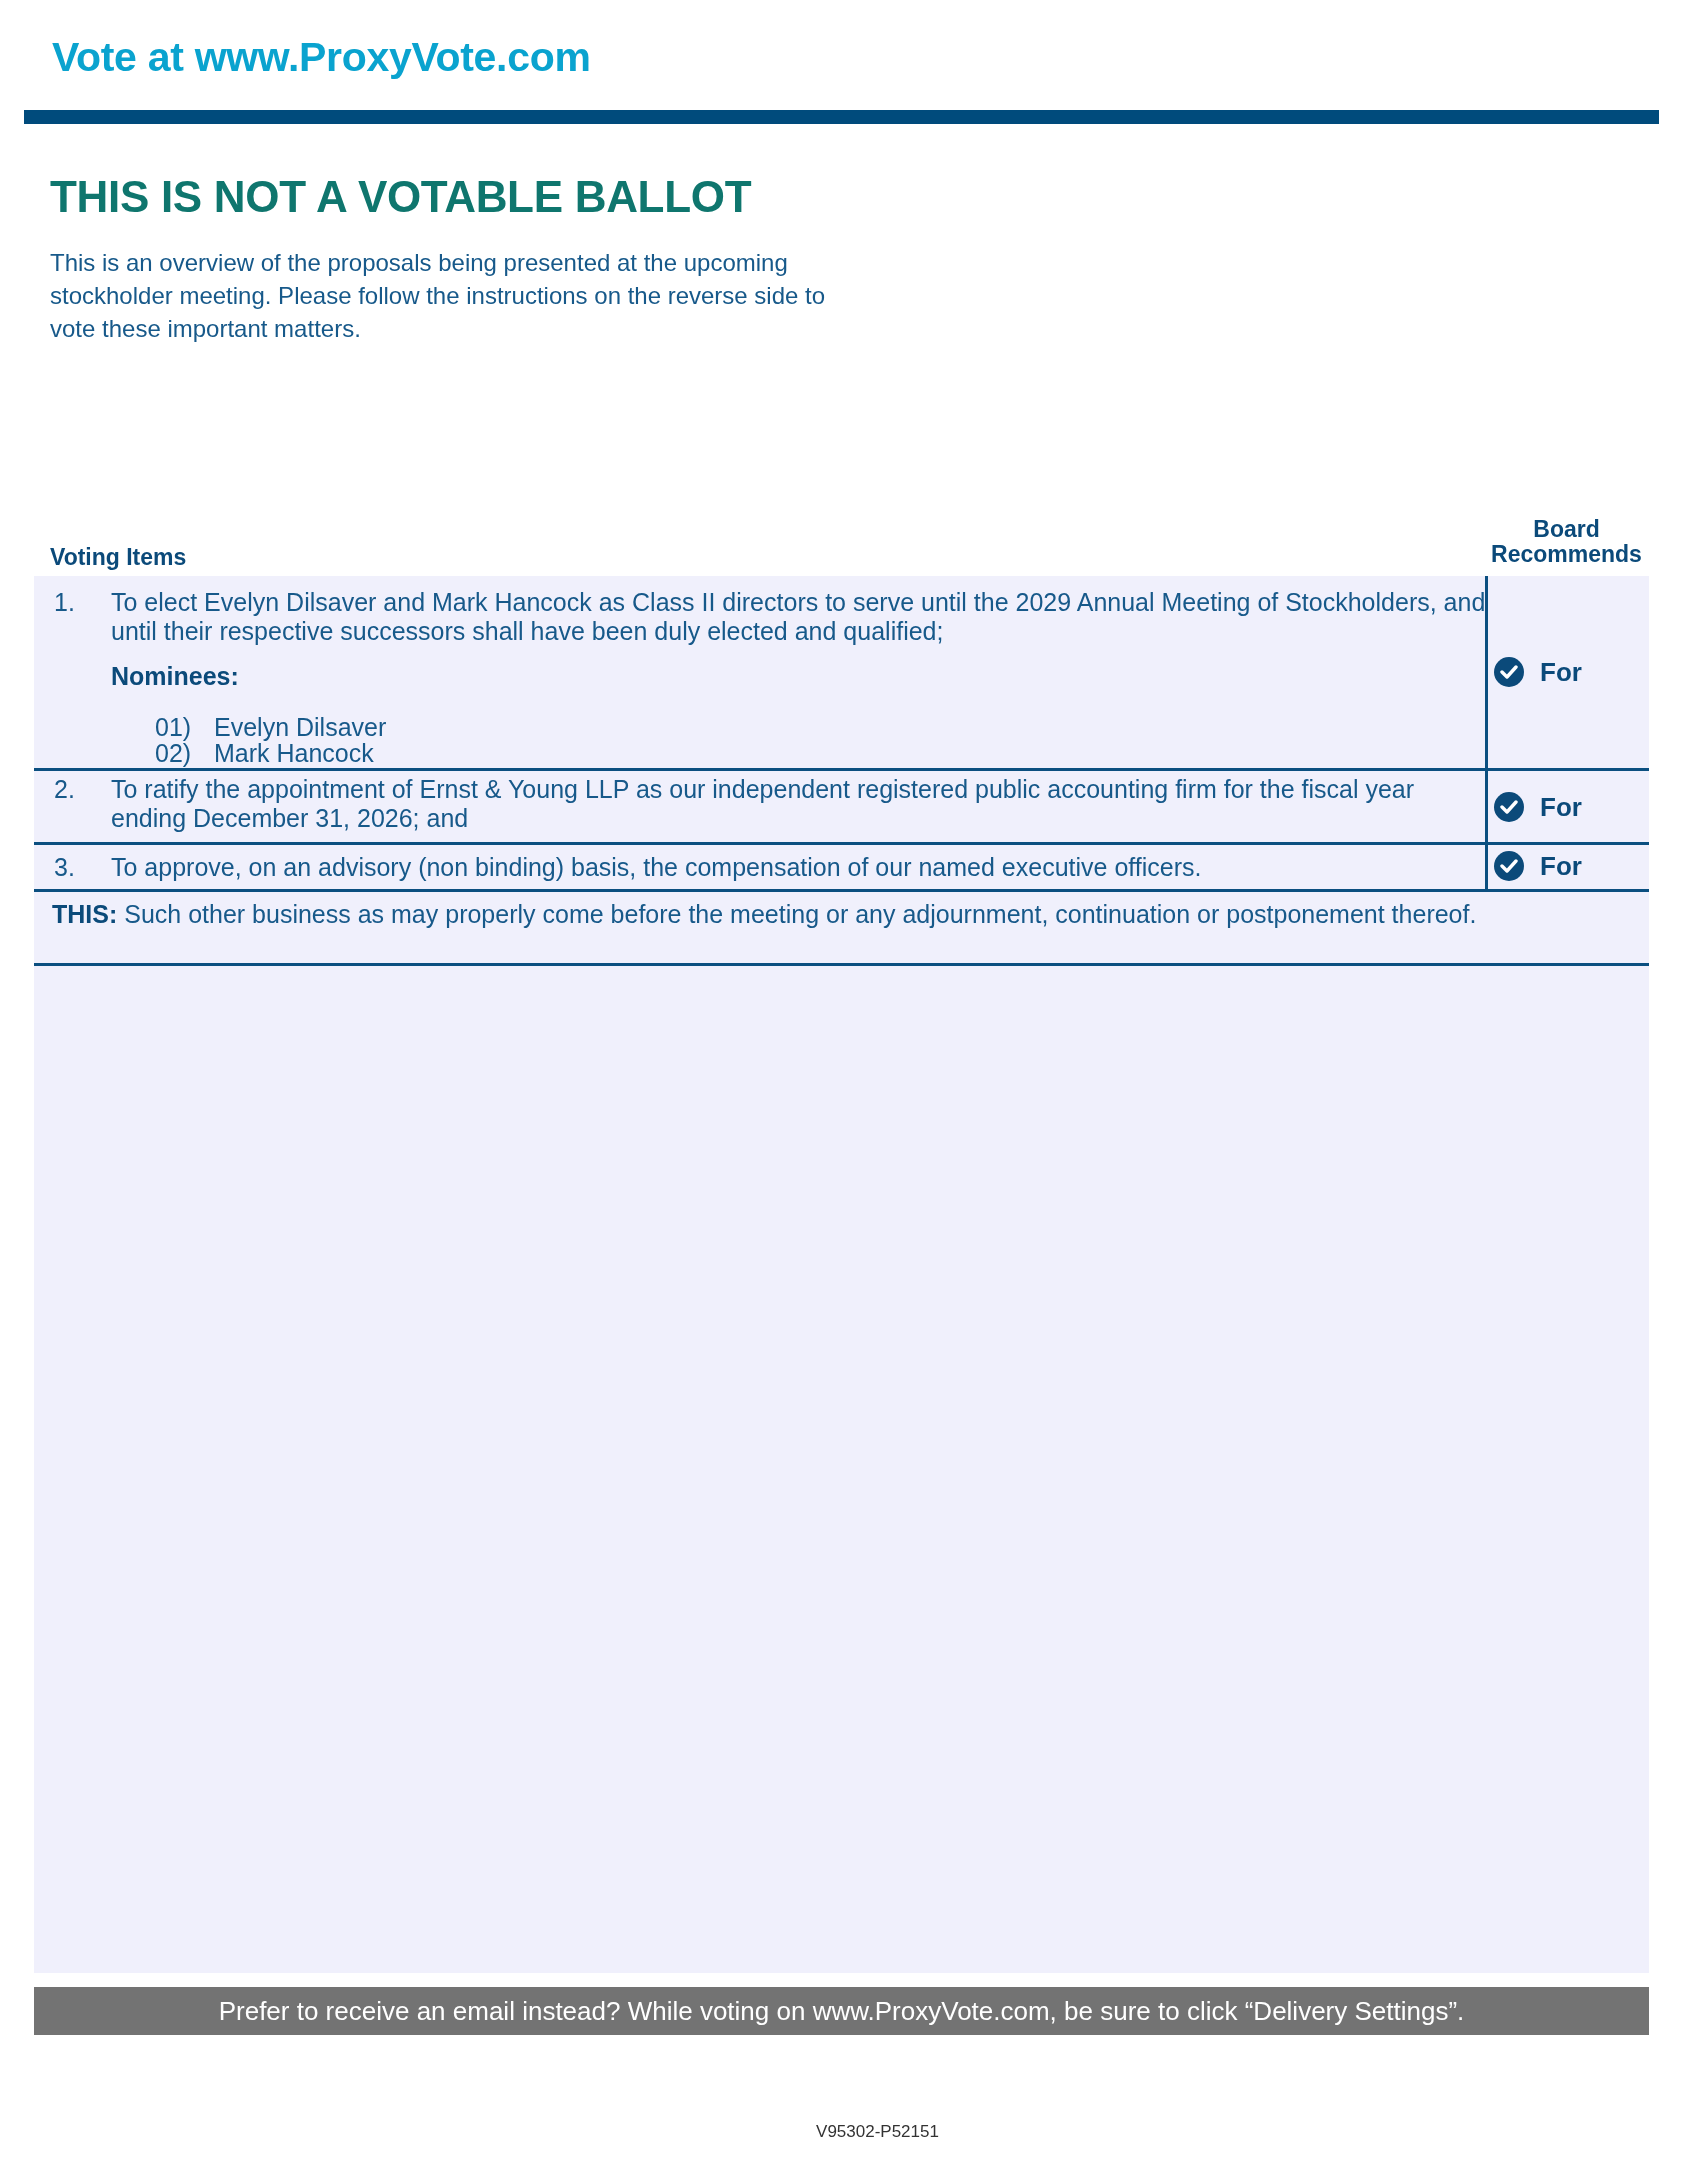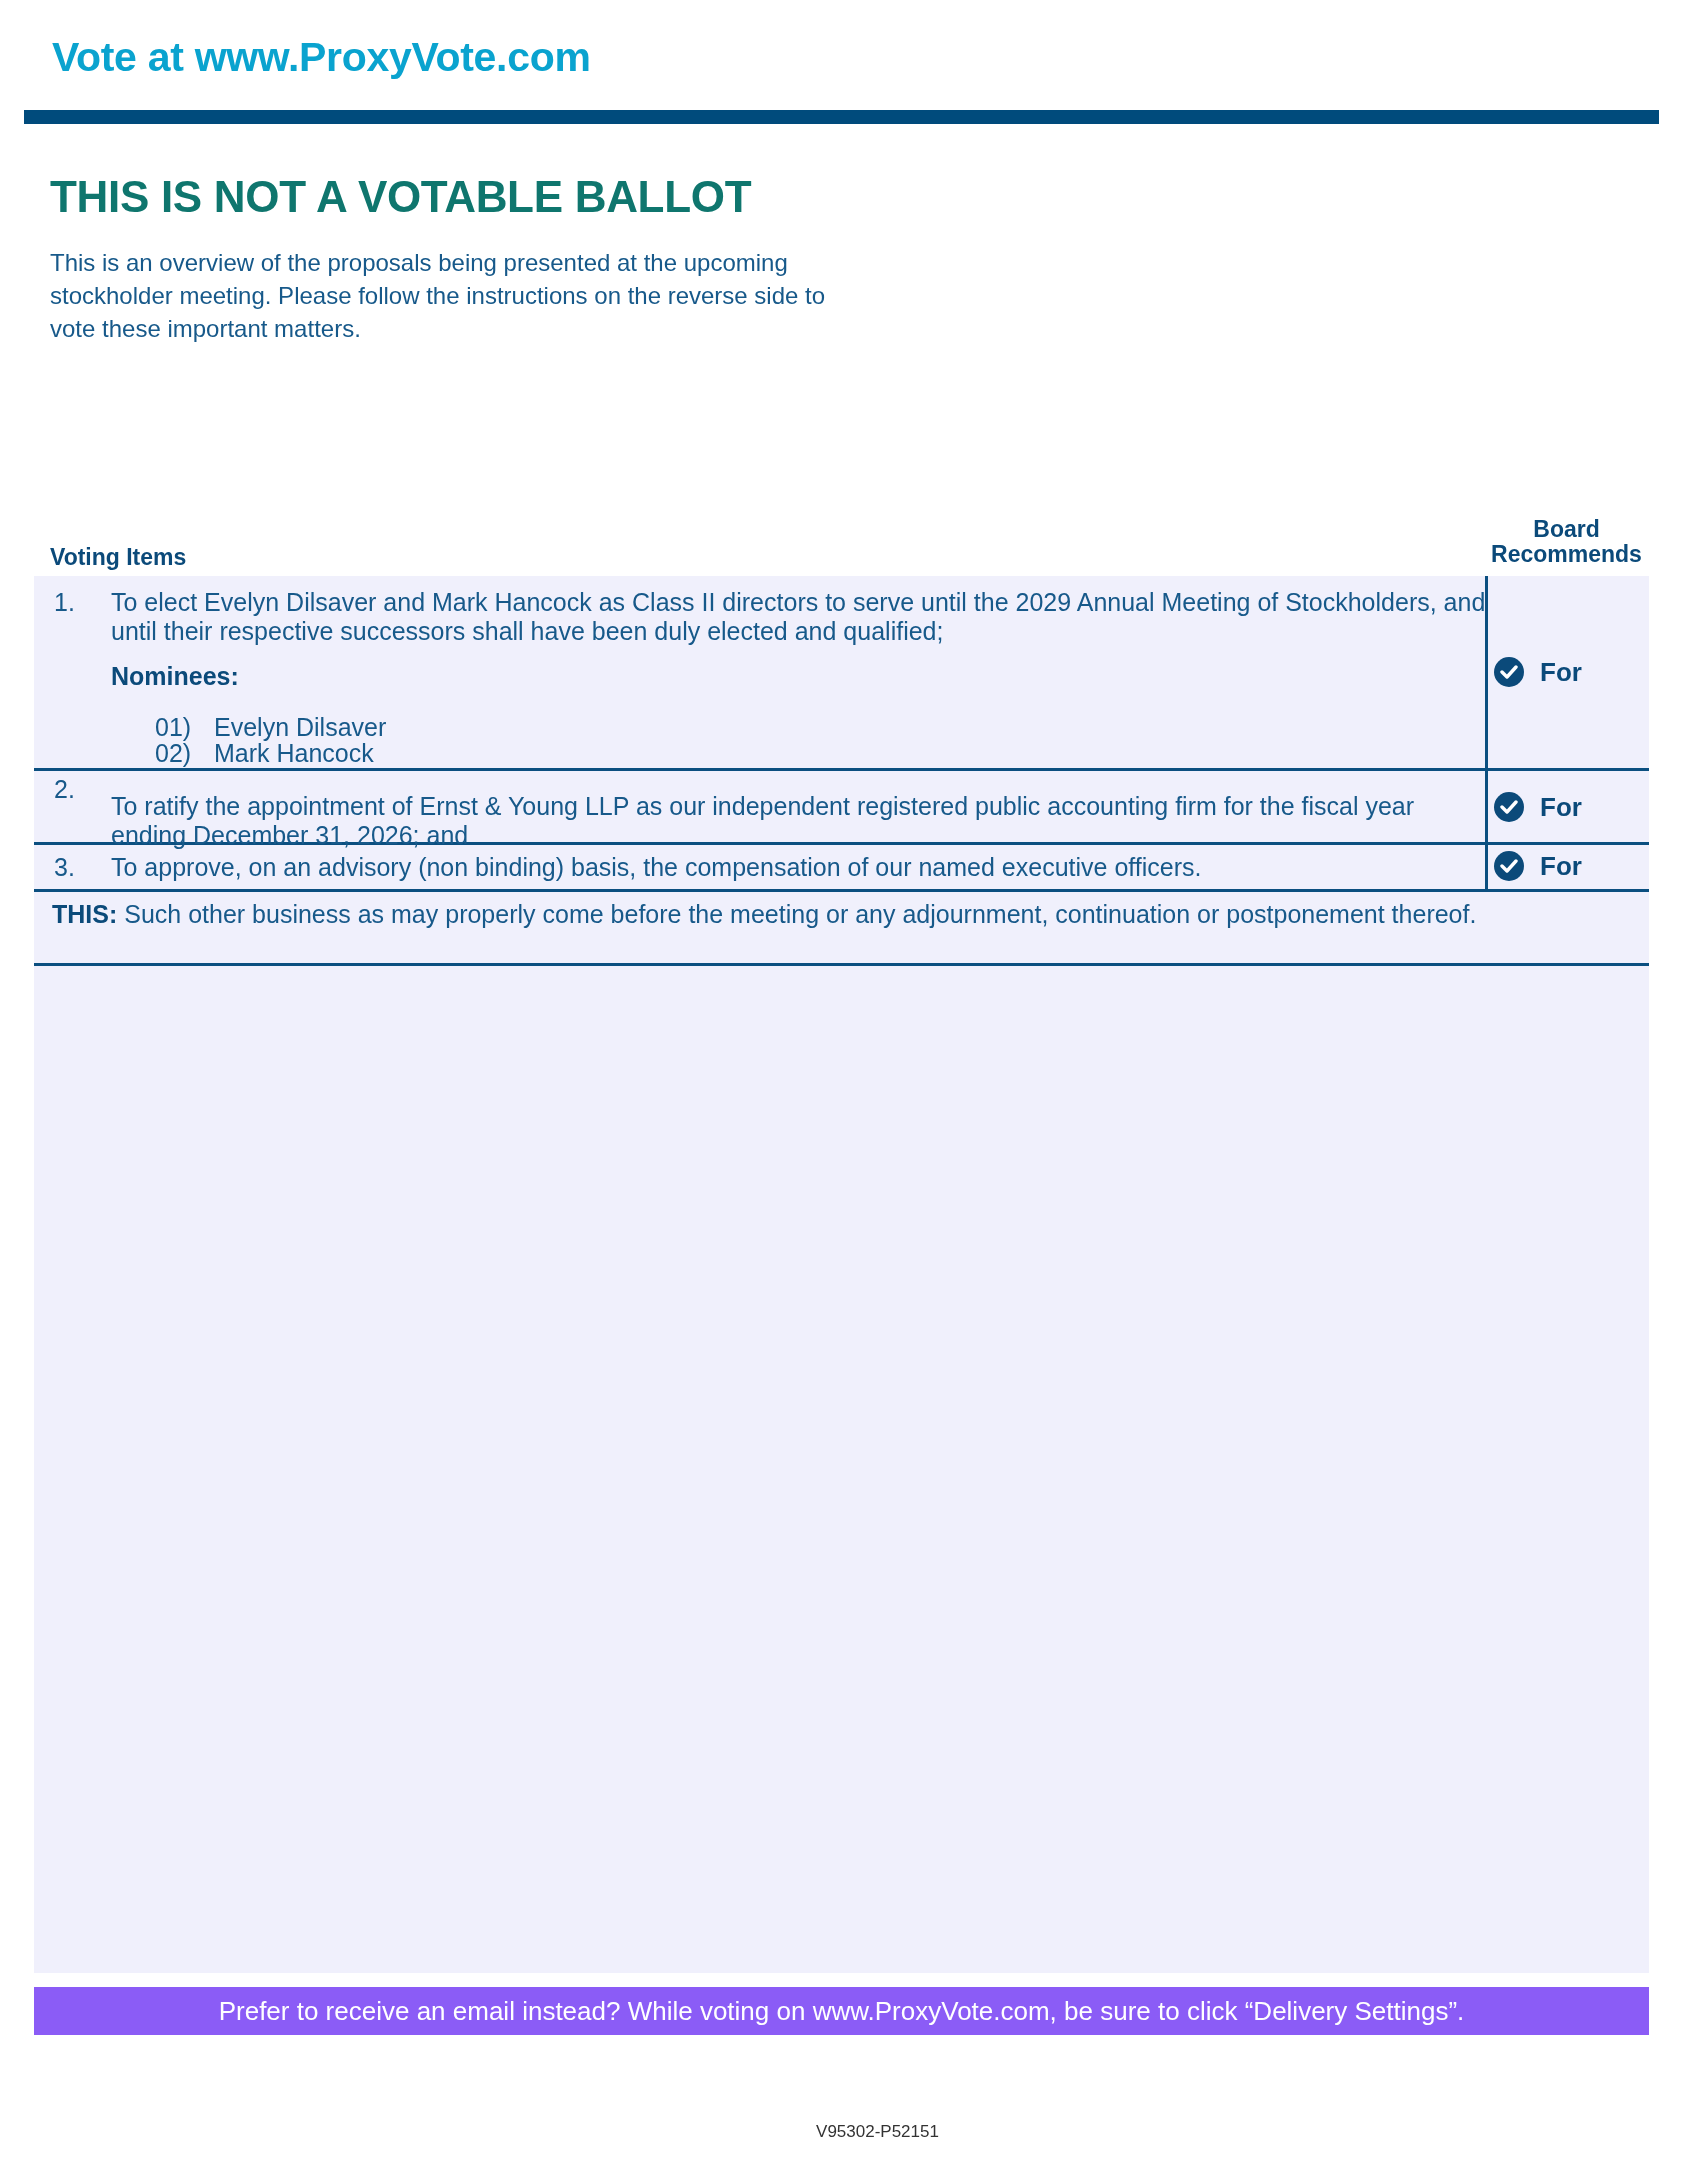--- a/index.html
+++ b/index.html
@@ -41,21 +41,21 @@
   .nominee .code { display: inline-block; width: 59px; }
   .rec { position: absolute; left: 6px; display: flex; align-items: flex-start; gap: 16px; }
   .rec .check {
     width: 30px; height: 30px; border-radius: 50%; background: #0b4a7a;
     display: flex; align-items: center; justify-content: center;
   }
   .rec .for { font-size: 26px; font-weight: bold; color: #0b4a7a; }
   .note { position: absolute; left: 18px; width: 1426px; font-size: 25px; line-height: 29px; color: #17598a; }
   .note b { color: #0b4a7a; }
   .footer-band {
-    left: 34px; top: 1987px; width: 1615px; height: 48px; background: #8b5cf6;
+    left: 34px; top: 1987px; width: 1615px; height: 48px; background: #737373;
     color: #ffffff; font-size: 26px; text-align: center; line-height: 48px; white-space: nowrap;
   }
   .doc-code { left: 0; top: 2122px; width: 1683px; text-align: center; font-size: 17px; color: #333333; margin-left: 36px; }
 </style>
 </head>
 <body>
 
 <div class="abs vote-header">Vote at www.ProxyVote.com</div>
 <div class="abs top-rule"></div>
 
@@ -92,21 +92,21 @@
             </svg>
         </span>
         <span class="for">For</span>
       </div>
     </div>
   </div>
 
   <div class="row" style="height:74px;">
     <div class="cell-main">
       <span class="num" style="top:4px;">2.</span>
-      <div class="txt" style="top:4px;margin-top:17px;">To ratify the appointment of Ernst &amp; Young LLP as our independent registered public accounting firm for the fiscal year ending December 31, 2026; and</div>
+      <div class="txt" style="top:4px;">To ratify the appointment of Ernst &amp; Young LLP as our independent registered public accounting firm for the fiscal year ending December 31, 2026; and</div>
     </div>
     <div class="cell-rec">
       <div class="rec" style="top:21px;">
         <span class="check">
           <svg width="18" height="14" viewBox="0 0 18 14">
               <path d="M2 7 L7 12 L16 2" stroke="#ffffff" stroke-width="3.4" fill="none" stroke-linecap="round" stroke-linejoin="round"></path>
             </svg>
         </span>
         <span class="for">For</span>
       </div>

